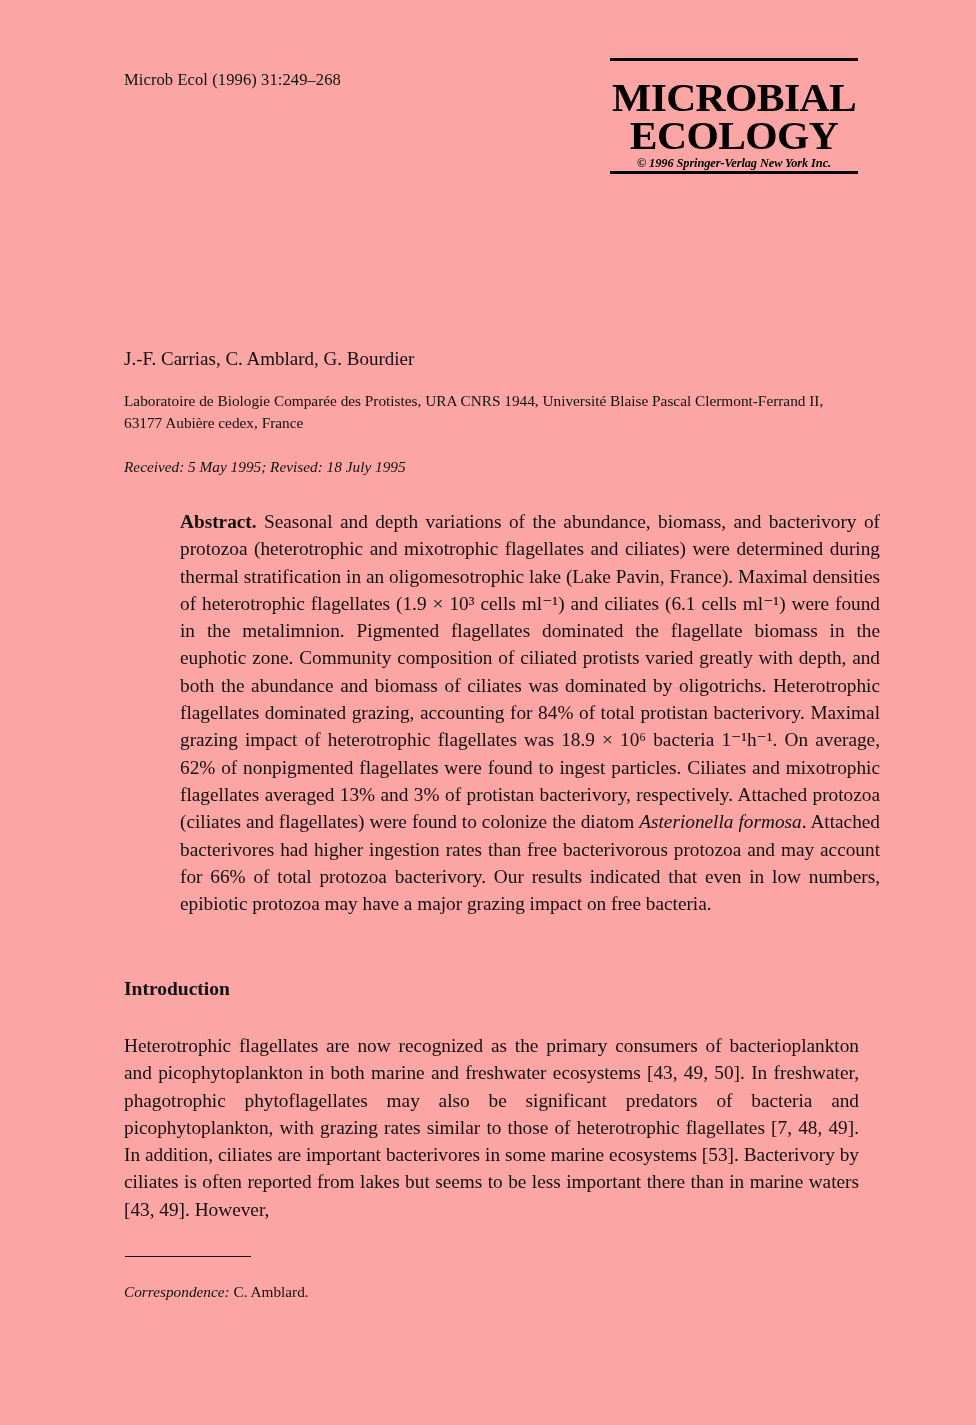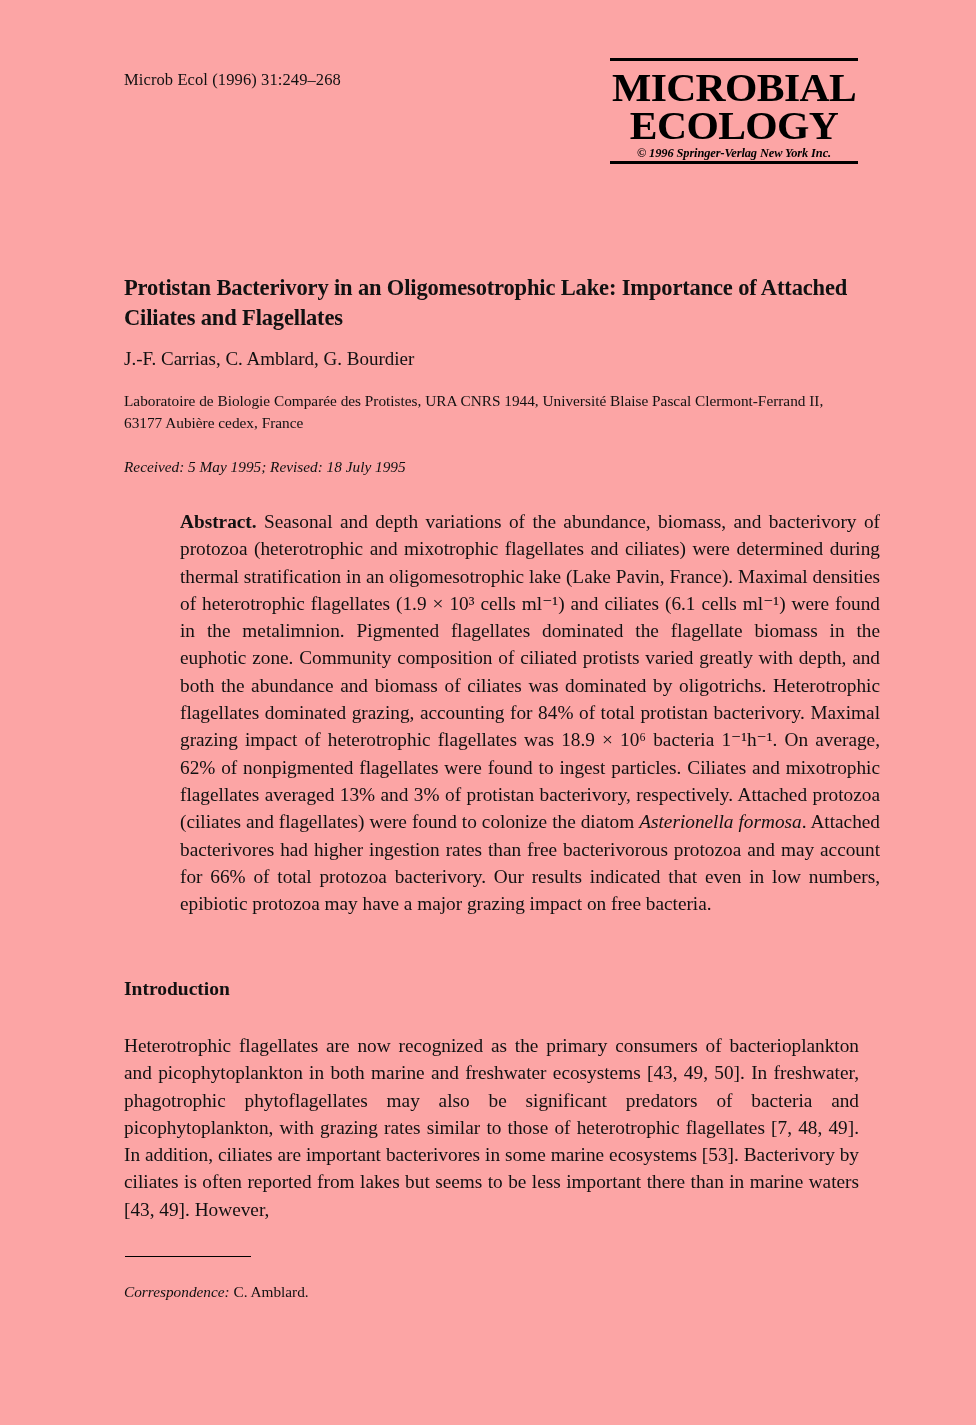--- a/index.html
+++ b/index.html
@@ -39,21 +39,21 @@
     white-space: nowrap;
   }
   .logo {
     position: absolute;
     right: 2px;
     top: 0;
     width: 248px;
     text-align: center;
     border-top: 3px solid #000;
     border-bottom: 3px solid #000;
-    padding: 8px 0 1px 0;
+    padding: 18px 0 1px 0;
   }
   .logo-line1, .logo-line2 {
     font-family: "Liberation Serif", "DejaVu Serif", serif;
     font-weight: bold;
     font-size: 40px;
     line-height: 0.95;
     letter-spacing: -0.6px;
     transform: scaleX(1.04);
     color: #000;
   }
@@ -167,21 +167,20 @@
   <div class="header">
     <div class="journal-ref">Microb Ecol (1996) 31:249–268</div>
 
     <div class="logo">
       <div class="logo-line1">MICROBIAL</div>
       <div class="logo-line2">ECOLOGY</div>
       <div class="logo-copy">© 1996 Springer-Verlag New York Inc.</div>
     </div>
   </div>
 
-  <h1 class="title">Protistan Bacterivory in an Oligomesotrophic Lake: Importance of Attached Ciliates and Flagellates</h1>
 
   <div class="authors">J.-F. Carrias, C. Amblard, G. Bourdier</div>
 
   <div class="affiliation">Laboratoire de Biologie Comparée des Protistes, URA CNRS 1944, Université Blaise Pascal Clermont-Ferrand II, 63177 Aubière cedex, France</div>
 
   <div class="received">Received: 5 May 1995; Revised: 18 July 1995</div>
 
   <div class="abstract">
     <b>Abstract.</b>
     <span id="abstract-text"> Seasonal and depth variations of the abundance, biomass, and bacterivory of protozoa (heterotrophic and mixotrophic flagellates and ciliates) were determined during thermal stratification in an oligomesotrophic lake (Lake Pavin, France). Maximal densities of heterotrophic flagellates (1.9 × 10³ cells ml⁻¹) and ciliates (6.1 cells ml⁻¹) were found in the metalimnion. Pigmented flagellates dominated the flagellate biomass in the euphotic zone. Community composition of ciliated protists varied greatly with depth, and both the abundance and biomass of ciliates was dominated by oligotrichs. Heterotrophic flagellates dominated grazing, accounting for 84% of total protistan bacterivory. Maximal grazing impact of heterotrophic flagellates was 18.9 × 10⁶ bacteria 1⁻¹h⁻¹. On average, 62% of nonpigmented flagellates were found to ingest particles. Ciliates and mixotrophic flagellates averaged 13% and 3% of protistan bacterivory, respectively. Attached protozoa (ciliates and flagellates) were found to colonize the diatom <i>Asterionella formosa</i>. Attached bacterivores had higher ingestion rates than free bacterivorous protozoa and may account for 66% of total protozoa bacterivory. Our results indicated that even in low numbers, epibiotic protozoa may have a major grazing impact on free bacteria.</span>

